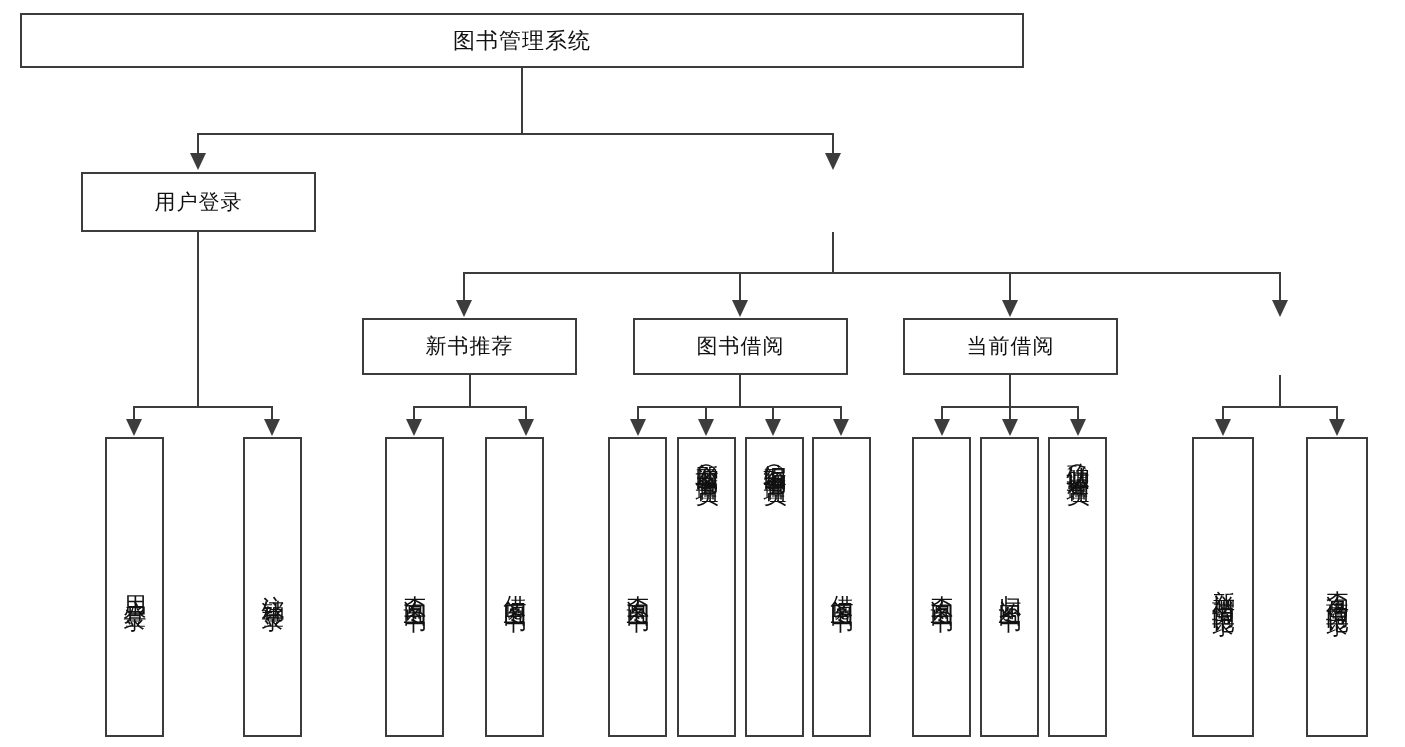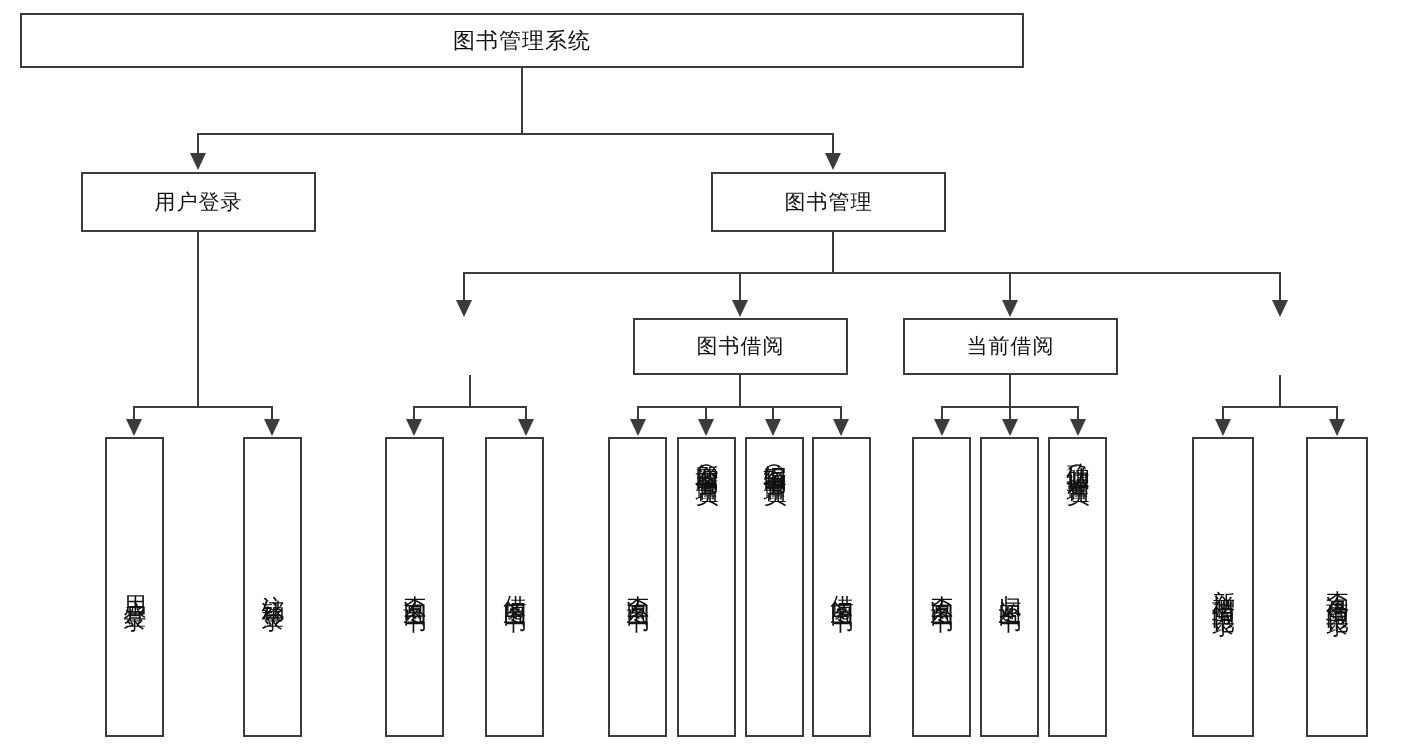--- a/index.html
+++ b/index.html
@@ -91,43 +91,43 @@
 
   <div class="hline" style="left:197px;top:133px;width:637px;"></div>
 
   <div class="vline" style="left:197px;top:133px;height:22px;"></div>
   <div class="arrow" style="left:190px;top:153px;"></div>
   <div class="vline" style="left:832px;top:133px;height:22px;"></div>
   <div class="arrow" style="left:825px;top:153px;"></div>
 
   <div class="node horiz" style="left:81px;top:172px;width:235px;height:60px;">
     <span class="lbl">用户登录</span>
-  </div>
-  <div class="node horiz" style="left:711px;top:172px;width:235px;height:60px;">
-    <span class="lbl">图书管理</span>
   </div>
 
   <div class="vline" style="left:197px;top:232px;height:175px;"></div>
   <div class="hline" style="left:133px;top:406px;width:138px;"></div>
   <div class="vline" style="left:133px;top:406px;height:14px;"></div>
   <div class="arrow" style="left:126px;top:419px;"></div>
   <div class="vline" style="left:271px;top:406px;height:14px;"></div>
   <div class="arrow" style="left:264px;top:419px;"></div>
 
   <div class="vline" style="left:832px;top:232px;height:41px;"></div>
   <div class="hline" style="left:463px;top:272px;width:817px;"></div>
   <div class="vline" style="left:463px;top:272px;height:29px;"></div>
   <div class="arrow" style="left:456px;top:300px;"></div>
   <div class="vline" style="left:739px;top:272px;height:29px;"></div>
   <div class="arrow" style="left:732px;top:300px;"></div>
   <div class="vline" style="left:1009px;top:272px;height:29px;"></div>
   <div class="arrow" style="left:1002px;top:300px;"></div>
   <div class="vline" style="left:1279px;top:272px;height:29px;"></div>
   <div class="arrow" style="left:1272px;top:300px;"></div>
 
+  <div class="node horiz" style="left:362px;top:318px;width:215px;height:57px;">
+    <span class="lbl">新书推荐</span>
+  </div>
   <div class="node horiz" style="left:903px;top:318px;width:215px;height:57px;">
     <span class="lbl">当前借阅</span>
   </div>
   <div class="node horiz" style="left:633px;top:318px;width:215px;height:57px;">
     <span class="lbl">图书借阅</span>
   </div>
 
   <div class="vline" style="left:469px;top:375px;height:32px;"></div>
   <div class="hline" style="left:413px;top:406px;width:112px;"></div>
   <div class="vline" style="left:413px;top:406px;height:14px;"></div>

